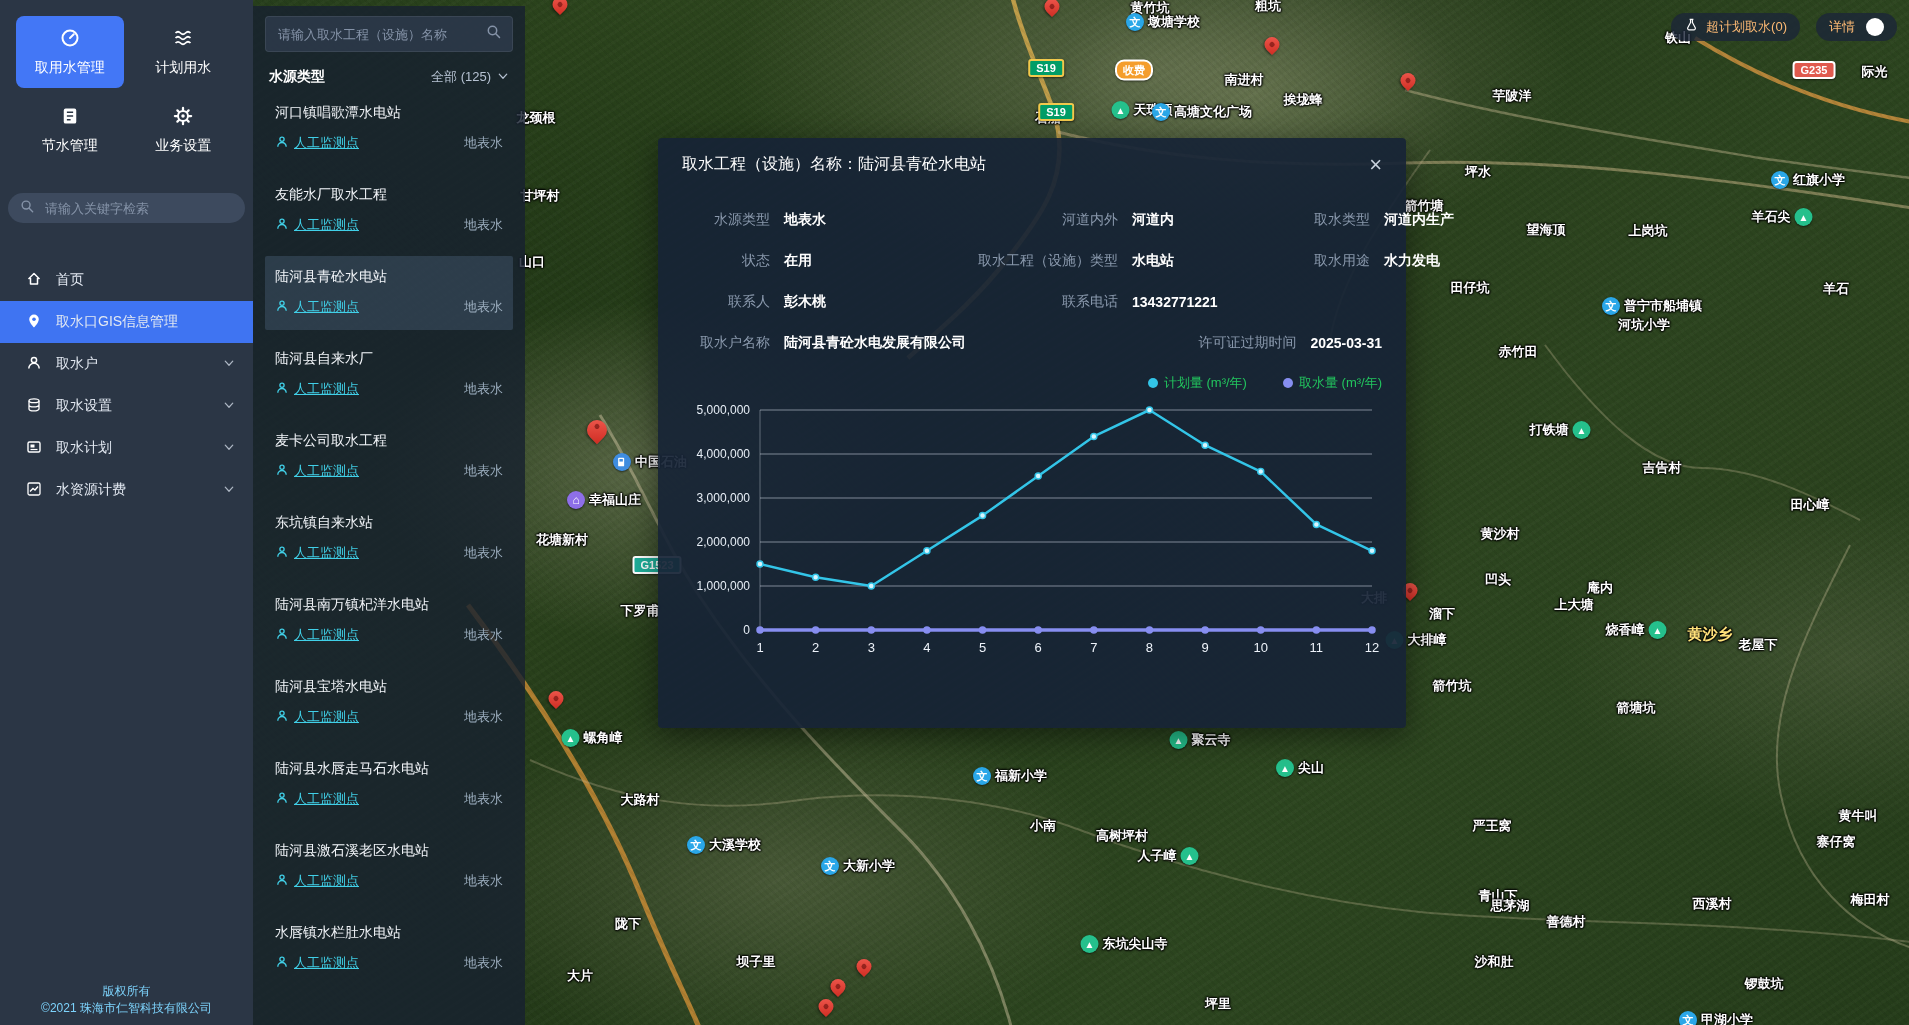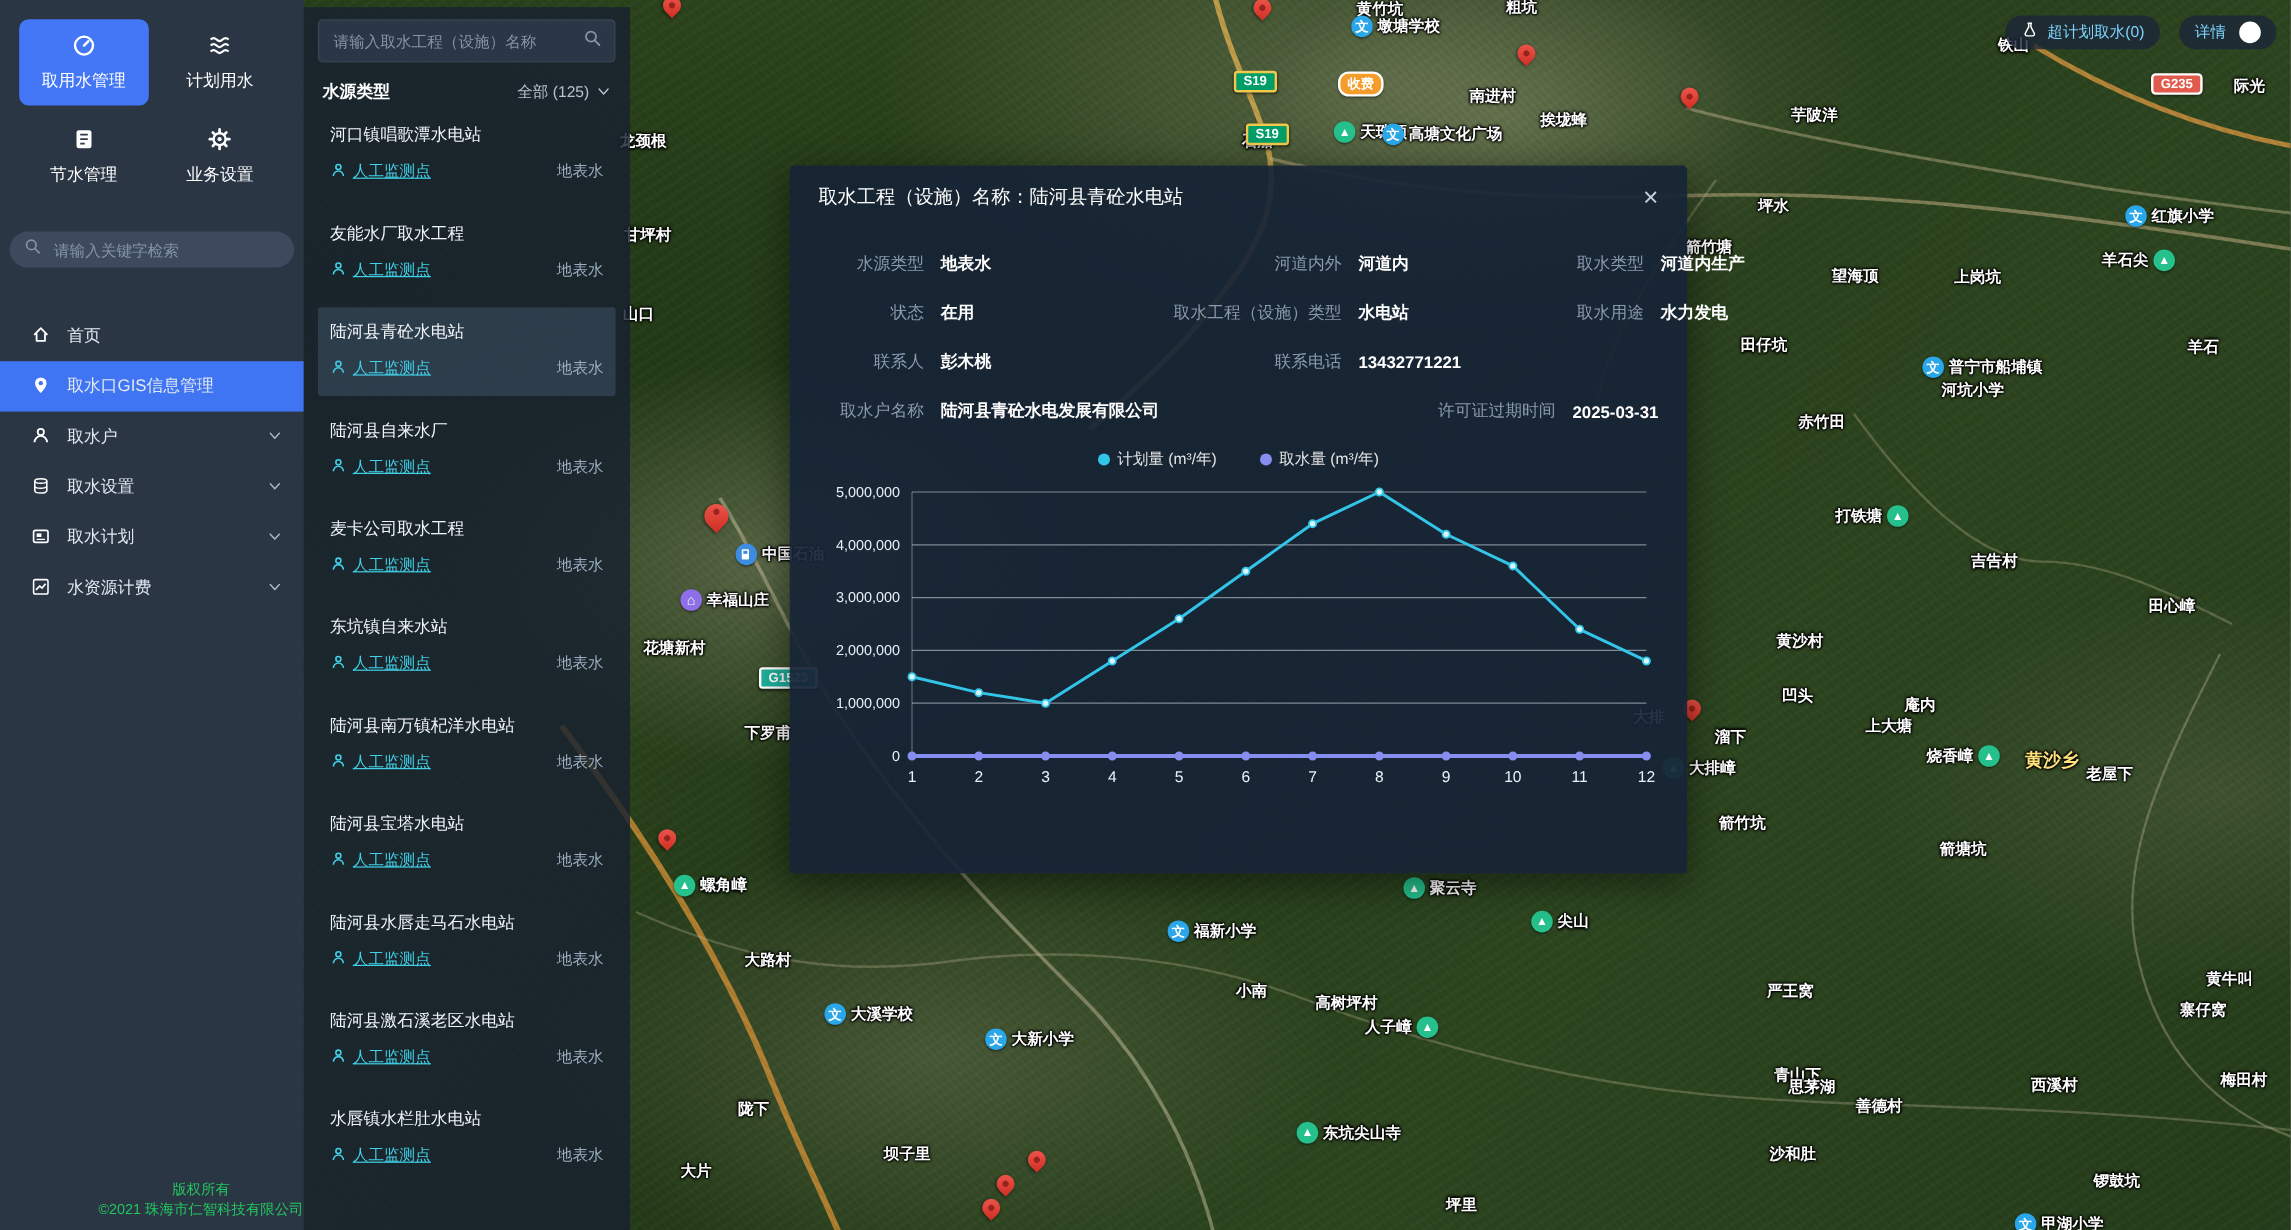--- a/index.html
+++ b/index.html
@@ -43,39 +43,39 @@
   .badge{position:absolute;transform:translate(-50%,-50%);font-size:11px;font-weight:700;color:#fff;
     padding:1px 6px;border-radius:3px;z-index:5;white-space:nowrap;box-shadow:0 1px 2px rgba(0,0,0,.5);margin-left:24px;}
   .badge.s{background:#009d67;border:2px solid #f2c94c;}
   .badge.g{background:#e05a4e;border:2px solid #fff;border-radius:4px;}
   .badge.toll{background:#f49d2c;border:2px solid #fff;border-radius:9px;}
   .badge.g1{background:#1fae9a;border:2px solid #fff;}
 
   
   .top-right{position:absolute;top:13px;right:12px;display:flex;gap:16px;align-items:center;z-index:30;}
   .pill{display:flex;align-items:flex-start;gap:7px;background:rgba(28,38,56,.8);border-radius:16px;
-    padding:5px 13px;color:#7dd3fc;font-size:13px;cursor:pointer;}
+    padding:5px 13px;color:#fdba74;font-size:13px;cursor:pointer;}
   .knob{width:18px;height:18px;border-radius:50%;background:#fff;margin-left:4px;}
 
   
   #sidebar{position:absolute;left:0;top:0;width:253px;height:100%;background:#2b3645;z-index:40;}
   .tiles{display:grid;grid-template-columns:1fr 1fr;gap:6px;padding:16px;}
   .tile{height:72px;border-radius:8px;display:flex;flex-direction:column;align-items:center;
     justify-content:center;gap:8px;color:#fff;font-size:14px;cursor:pointer;}
   .tile.active{background:#4377f6;}
   .s-search{margin:11px 8px 0;height:30px;border-radius:15px;background:#3d4a5e;display:flex;
     align-items:center;padding:0 12px;gap:8px;color:#8593a8;}
   .s-search input{background:transparent;border:none;outline:none;color:#cfd9e6;font-size:13px;width:100%;}
   .s-search input::placeholder{color:#8593a8;}
   #menu{margin-top:36px;}
   .m-item{position:relative;height:42px;display:flex;align-items:center;padding:0 18px 0 26px;
     color:#e3e9f2;font-size:14px;gap:14px;cursor:pointer;}
   .m-item.active{background:#3f74f2;}
   .m-item .chev{margin-left:auto;opacity:.8;color:#cfd8e4;}
-  .foot{position:absolute;bottom:8px;width:100%;text-align:center;color:#22c55e;font-size:12px;line-height:17px;padding-left:41px;}
+  .foot{position:absolute;bottom:8px;width:100%;text-align:center;color:#7dd3fc;font-size:12px;line-height:17px;}
 
   
   #stations{position:absolute;left:253px;top:6px;width:272px;height:1019px;background:rgba(23,33,48,.82);
     z-index:20;padding:10px 12px;box-sizing:border-box;}
   .p-search{height:34px;background:rgba(56,70,92,.55);border:1px solid rgba(255,255,255,.08);
     border-radius:4px;display:flex;align-items:center;padding:0 10px;color:#8593a8;}
   .p-search input{flex:1;background:transparent;border:0;outline:0;color:#fde047;font-size:13px;}
   .p-search input::placeholder{color:#8593a8;}
   .p-head{display:flex;align-items:center;margin:16px 4px 6px;color:#fff;font-size:14px;font-weight:600;}
   .p-head .pf{margin-left:auto;color:#b6c2d2;font-size:13px;font-weight:400;display:flex;align-items:center;gap:6px;cursor:pointer;}
@@ -92,22 +92,22 @@
     box-sizing:border-box;color:#fff;}
   .m-head{display:flex;align-items:flex-start;font-size:16px;}
   .m-close{margin-left:auto;color:#c7d1dd;font-size:22px;cursor:pointer;line-height:1;font-weight:400;}
   #m-fields{margin-top:34px;}
   .f-row{display:flex;align-items:center;height:20px;margin-bottom:21px;font-size:14px;}
   .f-label{color:#8a99ad;text-align:right;flex:0 0 auto;}
   .f-val{color:#fff;font-weight:700;margin-left:14px;flex:0 0 auto;}
   .w1{width:88px}.w2{width:196px;margin-left:10px}.w3{width:96px;margin-left:10px}
   .v1{width:128px}.v2{width:132px}
   .lbl-right{margin-left:auto;width:150px;}
-  .m-legend{display:flex;justify-content:center;gap:36px;margin-top:16px;font-size:13px;
-    color:#e5e5e5;align-items:center;}
+  .m-legend{display:flex;justify-content:flex-end;gap:36px;margin-top:16px;font-size:13px;
+    color:#22c55e;align-items:center;}
   .lg-item{display:flex;align-items:center;gap:6px;cursor:pointer;}
   .lg-dot{width:10px;height:10px;border-radius:50%;display:inline-block;}
   #chart{display:block;margin-top:2px;}
 </style>
 </head>
 <body>
 
 <div id="app">
 
   <div id="map">

